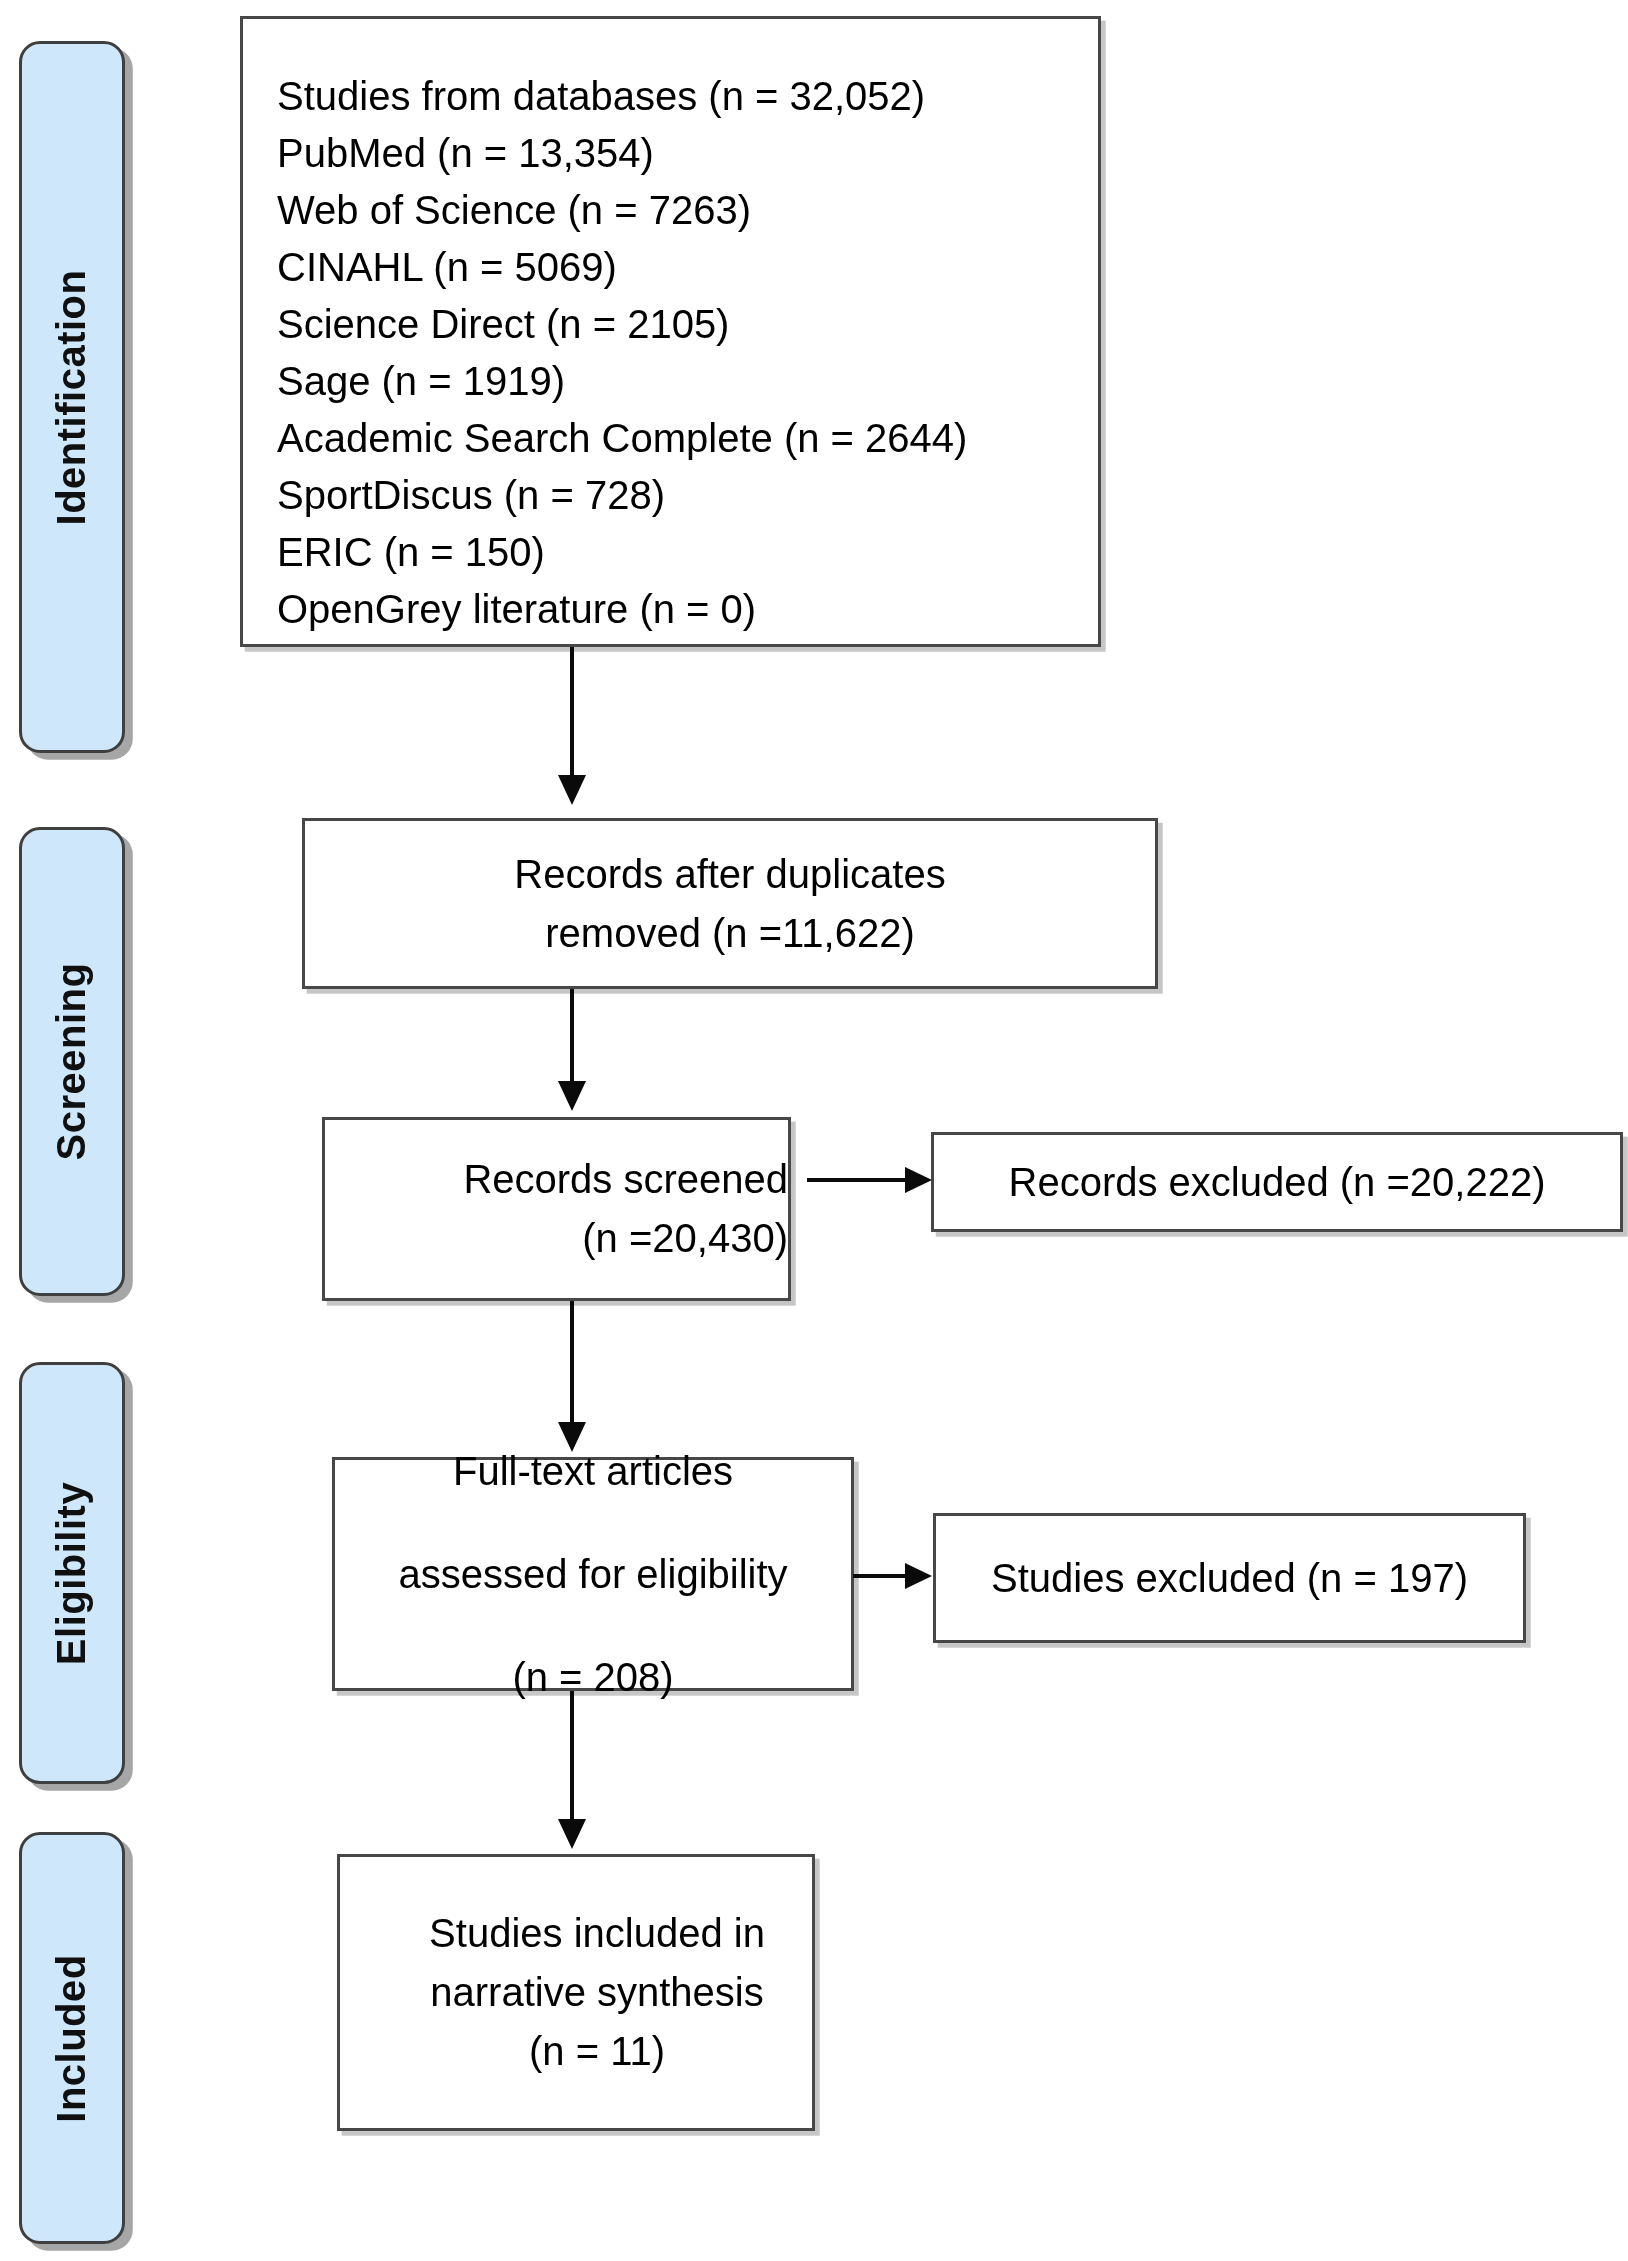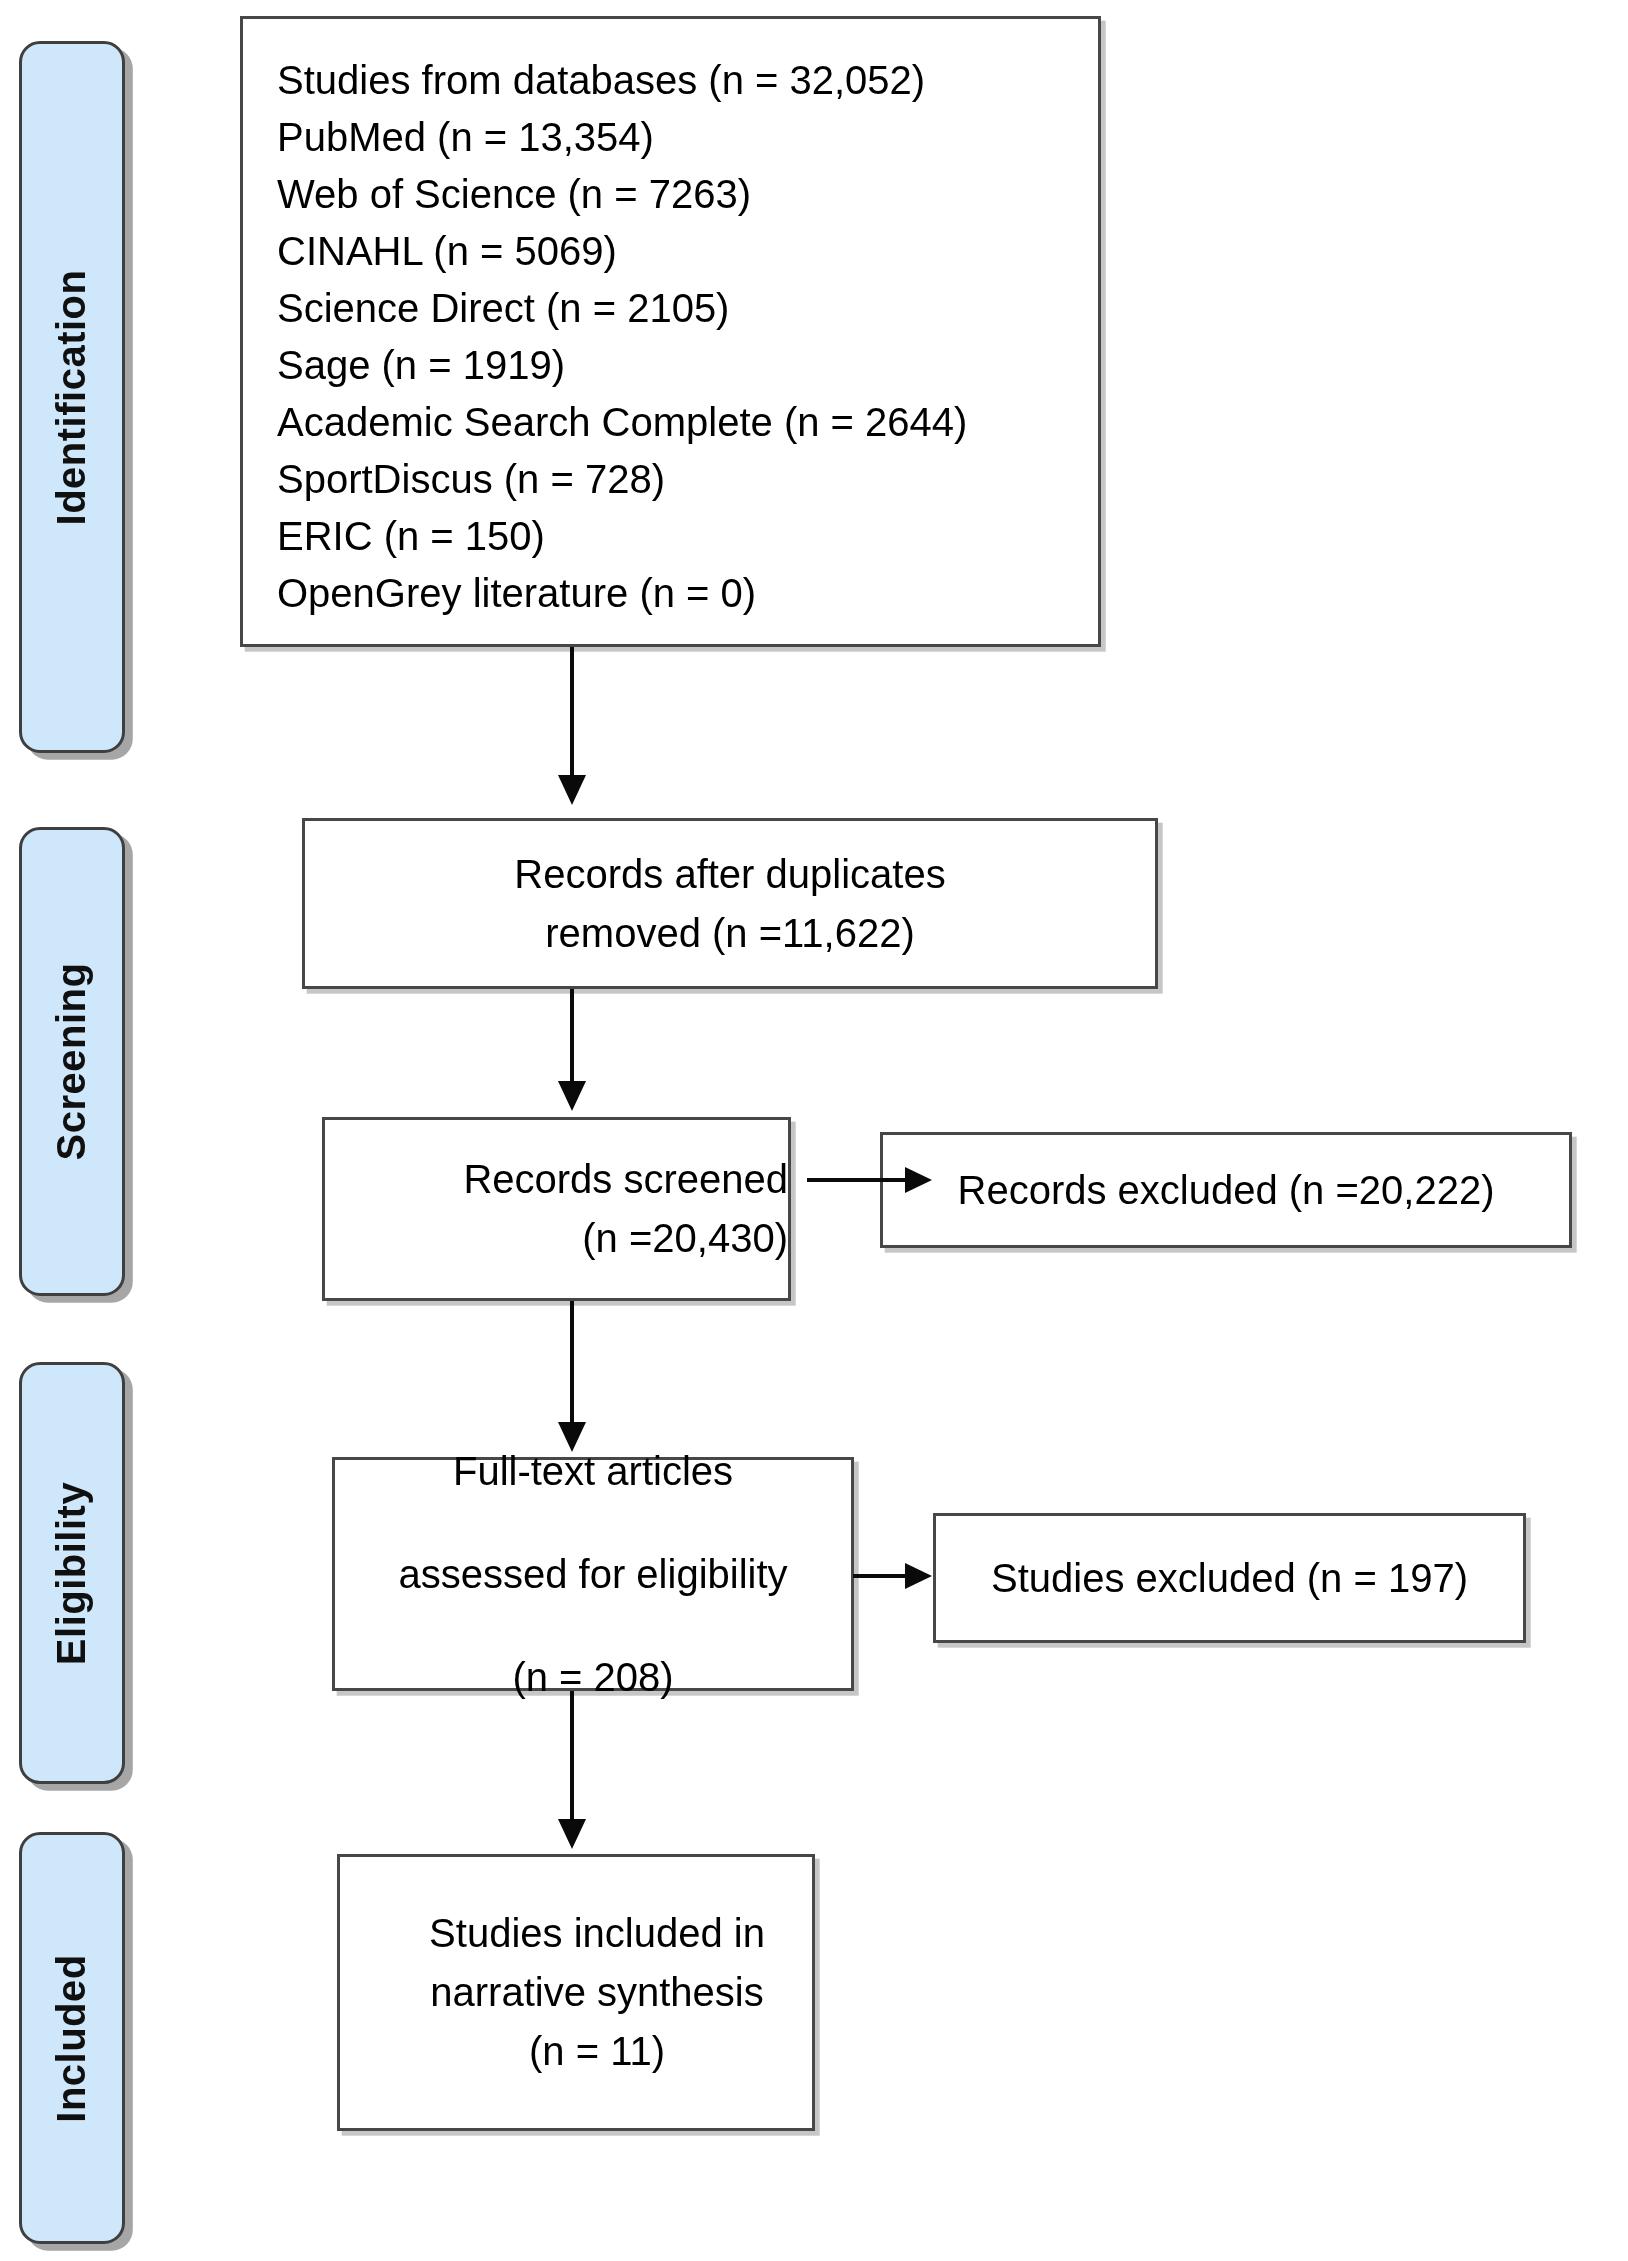--- a/index.html
+++ b/index.html
@@ -54,21 +54,21 @@
   .fbox.centered {
     display: flex;
     flex-direction: column;
     justify-content: center;
     align-items: center;
     text-align: center;
     line-height: 59px;
   }
   .fbox.list {
     line-height: 57px;
-    padding: 33px 21px 0 34px;
+    padding: 49px 21px 0 34px;
   }
   .bline { white-space: nowrap; }
 
   
   .vline {
     position: absolute;
     width: 4.1px;
     background: #0a0a0a;
   }
   .vhead {
@@ -125,21 +125,21 @@
   <div class="fbox centered" style="left:302px; top:818px; width:856px; height:171px;">
     <div class="bline">Records after duplicates</div>
     <div class="bline">removed (n =11,622)</div>
   </div>
 
   <div class="fbox centered" style="left:322px; top:1117px; width:469px; height:184px;align-items:flex-end;">
     <div class="bline">Records screened</div>
     <div class="bline">(n =20,430)</div>
   </div>
 
-  <div class="fbox centered" style="left:880px; top:1132px; width:692px; height:116px;">
+  <div class="fbox centered" style="left:931px; top:1132px; width:692px; height:100px;">
     <div class="bline">Records excluded (n =20,222)</div>
   </div>
 
   <div class="fbox centered" style="left:332px; top:1457px; width:522px; height:234px;gap:44px;">
     <div class="bline">Full-text articles</div>
     <div class="bline">assessed for eligibility</div>
     <div class="bline">(n = 208)</div>
   </div>
 
   <div class="fbox centered" style="left:933px; top:1513px; width:593px; height:130px;align-items:center;">

